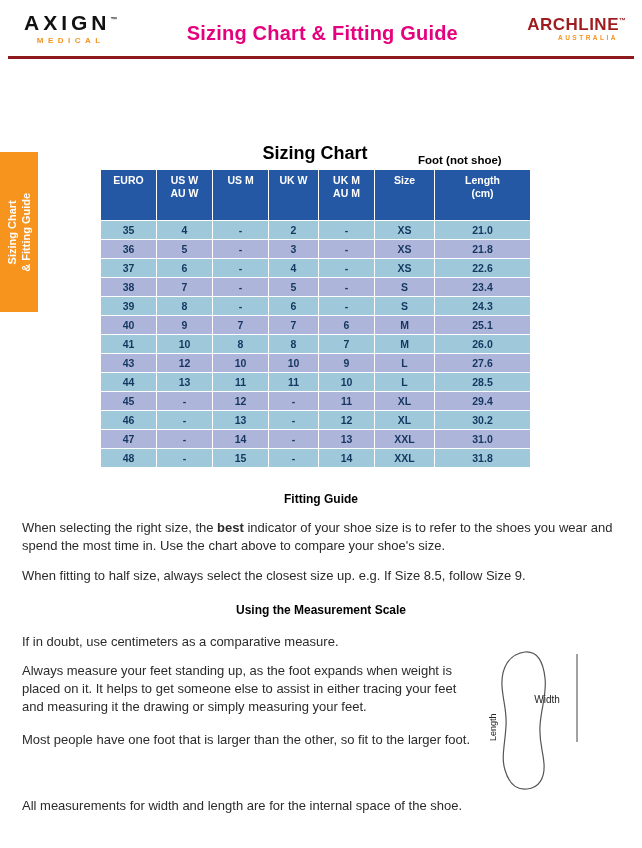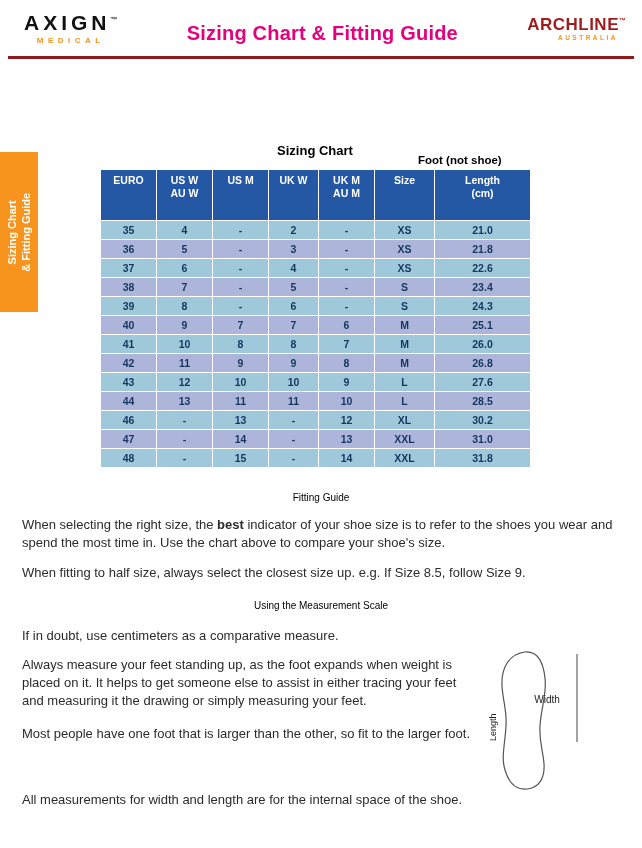--- a/index.html
+++ b/index.html
@@ -17,31 +17,31 @@
   .arch-sub{font-size:6.5px;font-weight:bold;letter-spacing:2.5px;color:#F7941E;margin-top:1px;margin-right:8px;}
   .rule{height:3px;background:#8E1A1E;margin:4px 8px 0 8px;}
 
   
   .side-tab{position:absolute;left:0;top:152px;width:38px;height:160px;background:#F7941E;display:flex;align-items:center;justify-content:center;overflow:visible;}
   .side-tab span{flex:none;transform:rotate(-90deg);width:150px;text-align:center;color:#fff;font-weight:bold;font-size:11px;line-height:1.3;white-space:pre-line;}
 
   
   main{padding:0 22px;position:relative;}
   .chart-head{position:relative;margin-top:84px;height:18px;}
-  .chart-title{width:430px;margin:0 0 0 78px;text-align:center;font-size:13px;font-weight:bold;color:#000;}
+  .chart-title{width:430px;margin:0 0 0 78px;text-align:center;font-size:18px;font-weight:bold;color:#000;}
   .foot-note{position:absolute;top:11px;left:396px;font-size:11.5px;font-weight:bold;color:#000;}
 
   table{border-collapse:collapse;width:430px;margin:8px 0 0 78px;table-layout:fixed;}
   th{background:#2457A4;color:#fff;font-size:10.5px;font-weight:bold;vertical-align:top;padding:4px 1px 20px;border:1px solid #fff;line-height:1.25;}
   th span{display:block;}
   td{font-size:10.5px;font-weight:bold;color:#15365F;text-align:center;padding:2px 1px;border:1px solid #fff;line-height:14px;}
   tbody tr:nth-child(odd) td{background:#9FC9DB;}
   tbody tr:nth-child(even) td{background:#AEB5DB;}
 
-  .h-center{text-align:center;font-size:10px;font-weight:normal;color:#000;}
+  .h-center{text-align:center;font-size:12px;font-weight:bold;color:#000;}
   .h-fitting{margin:24px 0 0;}
   .h-measure{margin:18px 0 0;}
   p{font-size:13px;line-height:1.35;margin:13px 0 0;color:#2b2b2b;}
   #p-fg1{max-width:600px;}
   #p-m2{margin-top:12px;max-width:458px;}
   #p-m3{margin-top:16px;max-width:470px;}
   #p-m4{margin-top:48px;}
   #p-m5{margin-top:12px;max-width:450px;}
 
   
@@ -177,45 +177,45 @@
           <tr>
             <td>41</td>
             <td>10</td>
             <td>8</td>
             <td>8</td>
             <td>7</td>
             <td>M</td>
             <td>26.0</td>
           </tr>
           <tr>
-            <td>42</td>
-            <td>11</td>
-            <td>9</td>
-            <td>9</td>
-            <td>8</td>
-            <td>M</td>
-            <td>26.8</td>
-          </tr>
-          <tr>
             <td>43</td>
             <td>12</td>
             <td>10</td>
             <td>10</td>
             <td>9</td>
             <td>L</td>
             <td>27.6</td>
           </tr>
           <tr>
             <td>44</td>
             <td>13</td>
             <td>11</td>
             <td>11</td>
             <td>10</td>
             <td>L</td>
             <td>28.5</td>
+          </tr>
+          <tr>
+            <td>45</td>
+            <td>-</td>
+            <td>12</td>
+            <td>-</td>
+            <td>11</td>
+            <td>XL</td>
+            <td>29.4</td>
           </tr>
           <tr>
             <td>46</td>
             <td>-</td>
             <td>13</td>
             <td>-</td>
             <td>12</td>
             <td>XL</td>
             <td>30.2</td>
           </tr>

